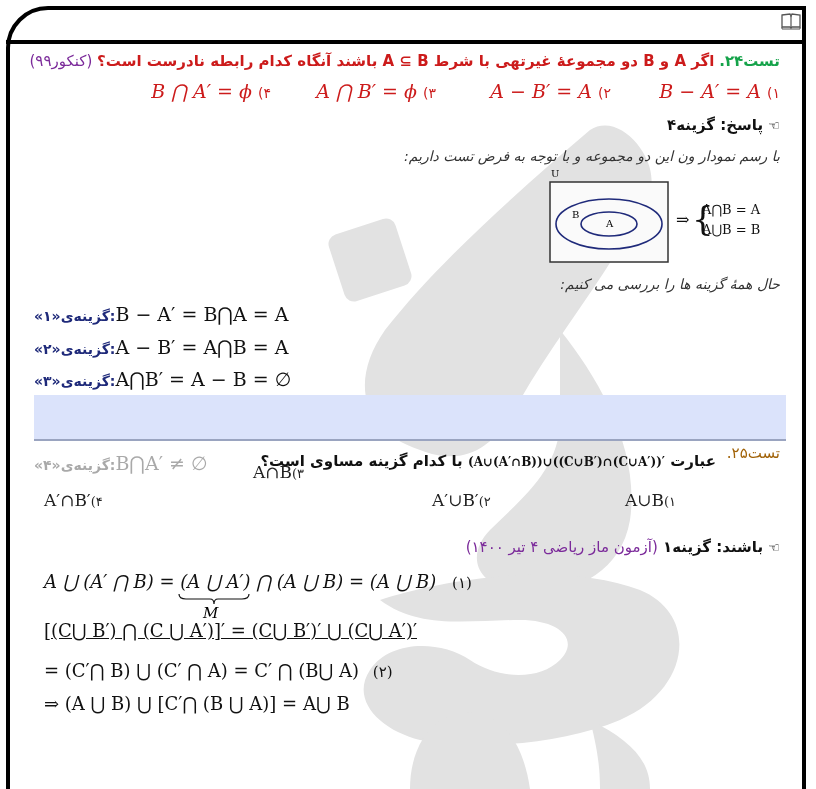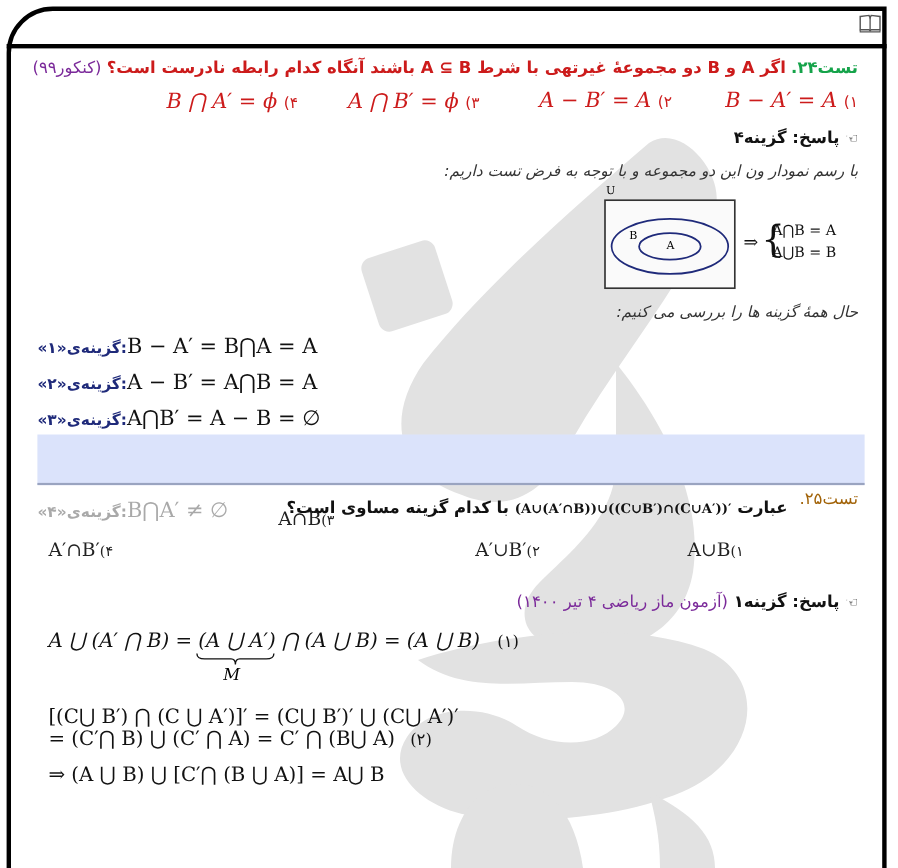--- a/index.html
+++ b/index.html
@@ -126,33 +126,33 @@
 </div>
 <div class="q2-opt" style="left:253px; top:462px;">
   <span>A∩B</span><span style="font-size:13px; direction:rtl; unicode-bidi:embed;">۳)</span>
 </div>
 <div class="q2-opt" style="left:44px; top:490px;">
   <span>A′∩B′</span><span style="font-size:13px; direction:rtl; unicode-bidi:embed;">۴)</span>
 </div>
 
 <div class="ar ans" style="right:36px; top:538px;">
   <span style="font-size:13px;">☜</span>
-  <span>پاسخ: گزینه۱</span>
+  <span>باشند: گزینه۱</span>
   <span style="color:#7b2a9a; font-weight:normal;">(آزمون ماز ریاضی ۴ تیر ۱۴۰۰)</span>
 </div>
 
 <div class="sol" style="top:571px;">
   <span class="math">A ⋃ (A′ ⋂ B) = (A ⋃ A′) ⋂ (A ⋃ B) = (A ⋃ B)</span>
   <span style="font-size:15px; margin-left:10px;">(۱)</span>
 </div>
 <svg style="position:absolute; left:178px; top:593px;" width="72" height="12" viewBox="0 0 72 12">
   <path d="M1 1 Q1 6 8 6 L32 6 Q36 6 36 11 Q36 6 40 6 L64 6 Q71 6 71 1" fill="none" stroke="#111" stroke-width="1.2"></path>
 </svg>
 <div style="position:absolute; left:203px; top:604px; font-family:'DejaVu Serif',serif; font-style:italic; font-size:15px;">M</div>
-<div class="sol" style="top:640px;">
+<div class="sol" style="top:620px;text-decoration:underline;">
   <span>[(C⋃ B′) ⋂ (C ⋃ A′)]′ = (C⋃ B′)′ ⋃ (C⋃ A′)′</span>
 </div>
 <div class="sol" style="top:660px;">
   <span>= (C′⋂ B) ⋃ (C′ ⋂ A) = C′ ⋂ (B⋃ A)</span>
   <span style="font-size:15px; margin-left:8px;">(۲)</span>
 </div>
 <div class="sol" style="top:693px;">
   <span>⇒ (A ⋃ B) ⋃ [C′⋂ (B ⋃ A)] = A⋃ B</span>
 </div>
 

